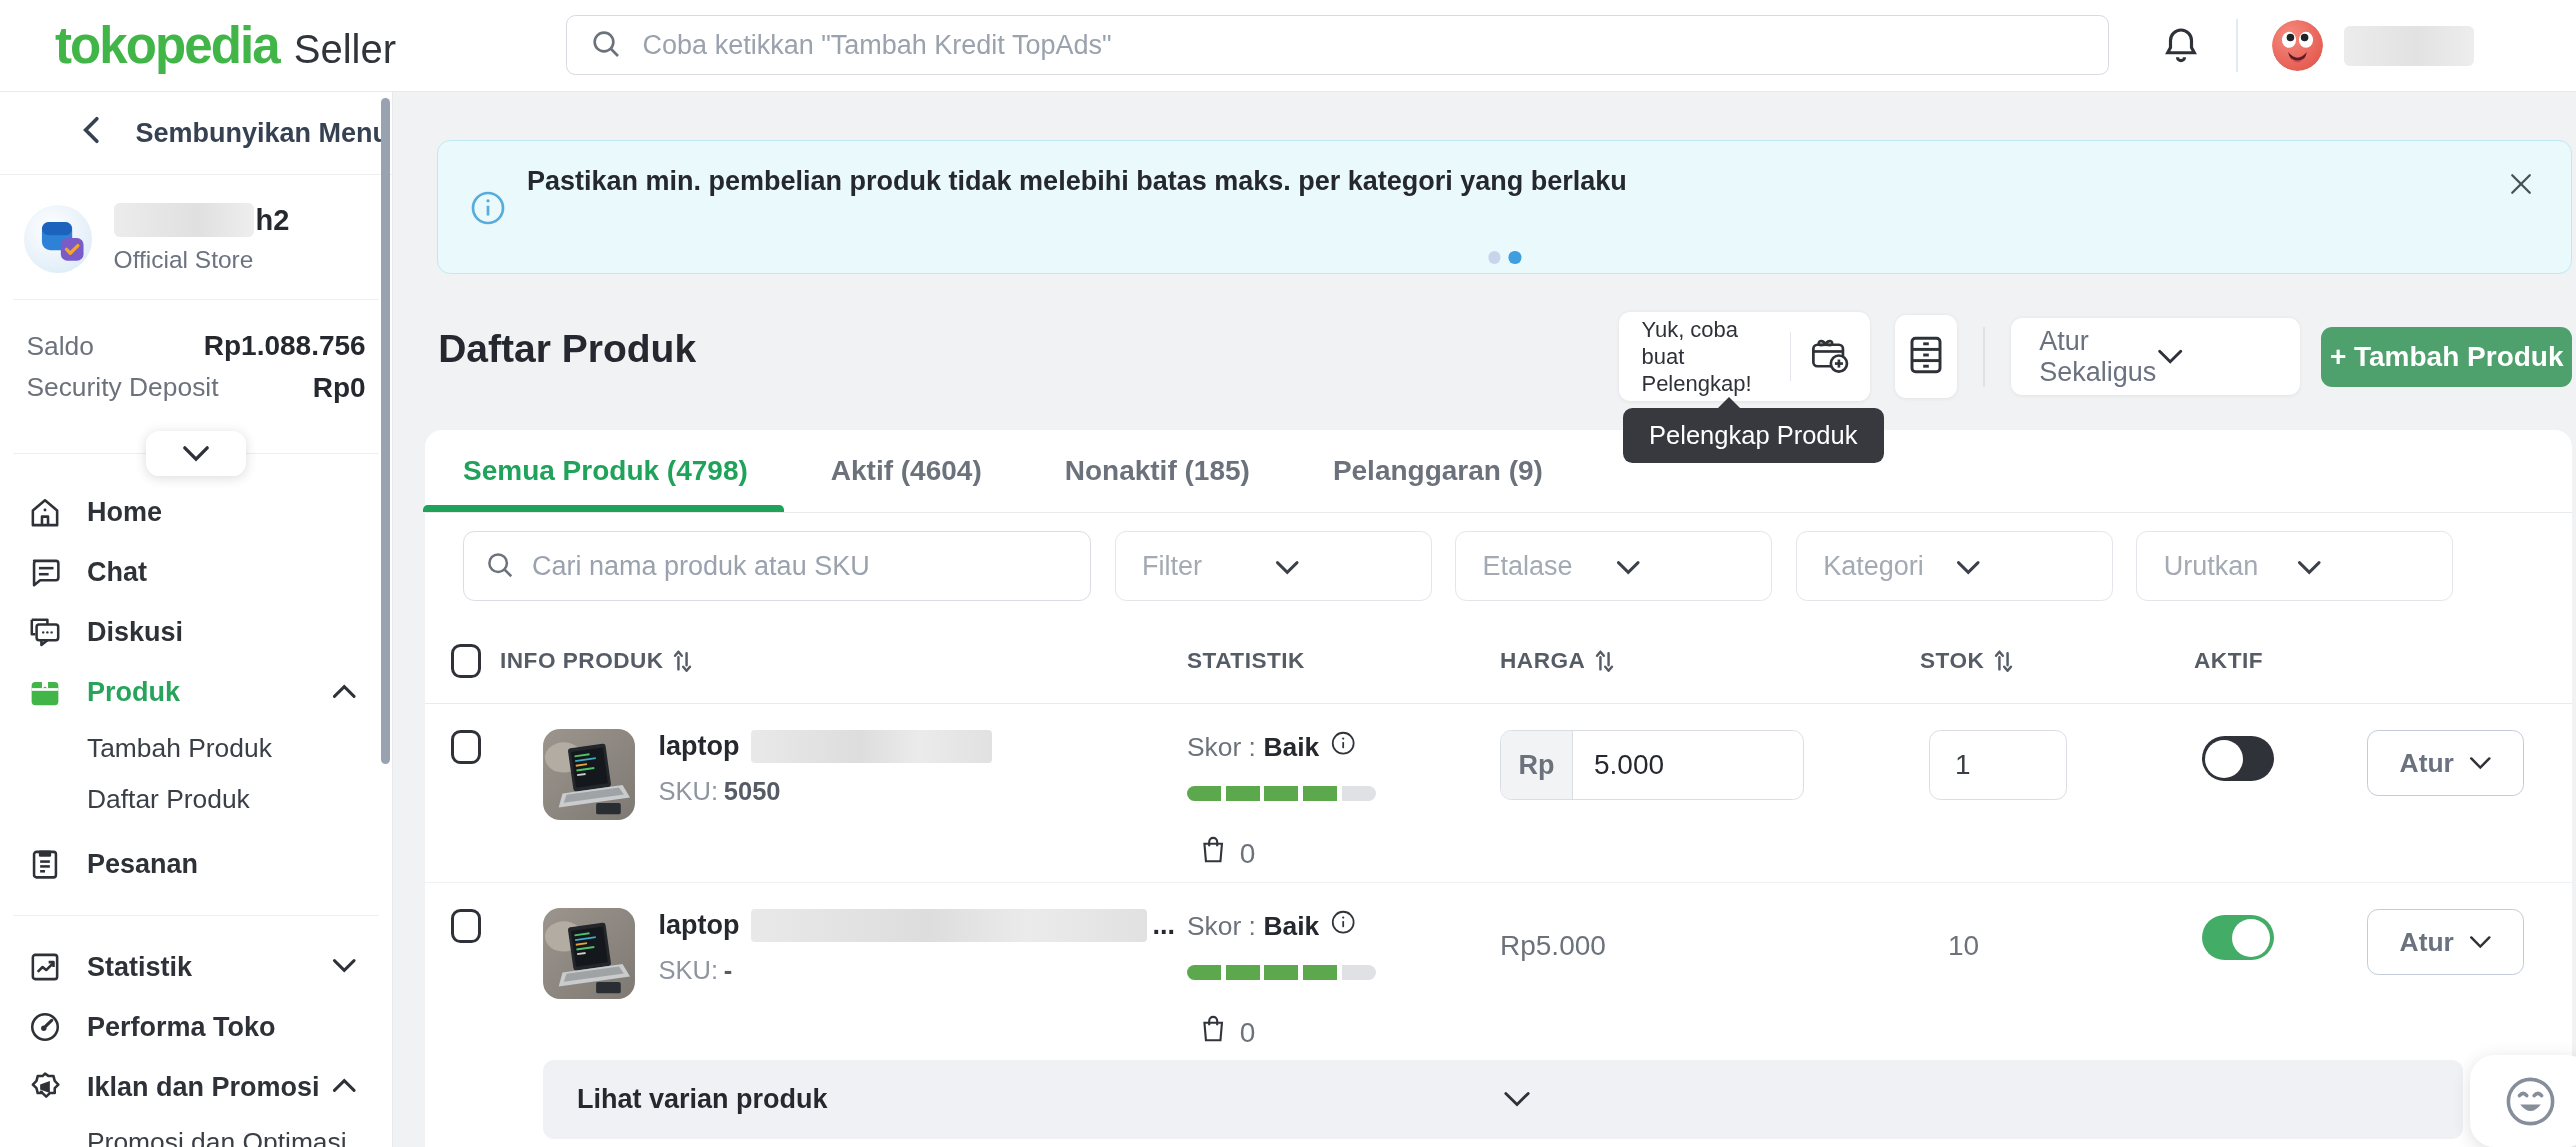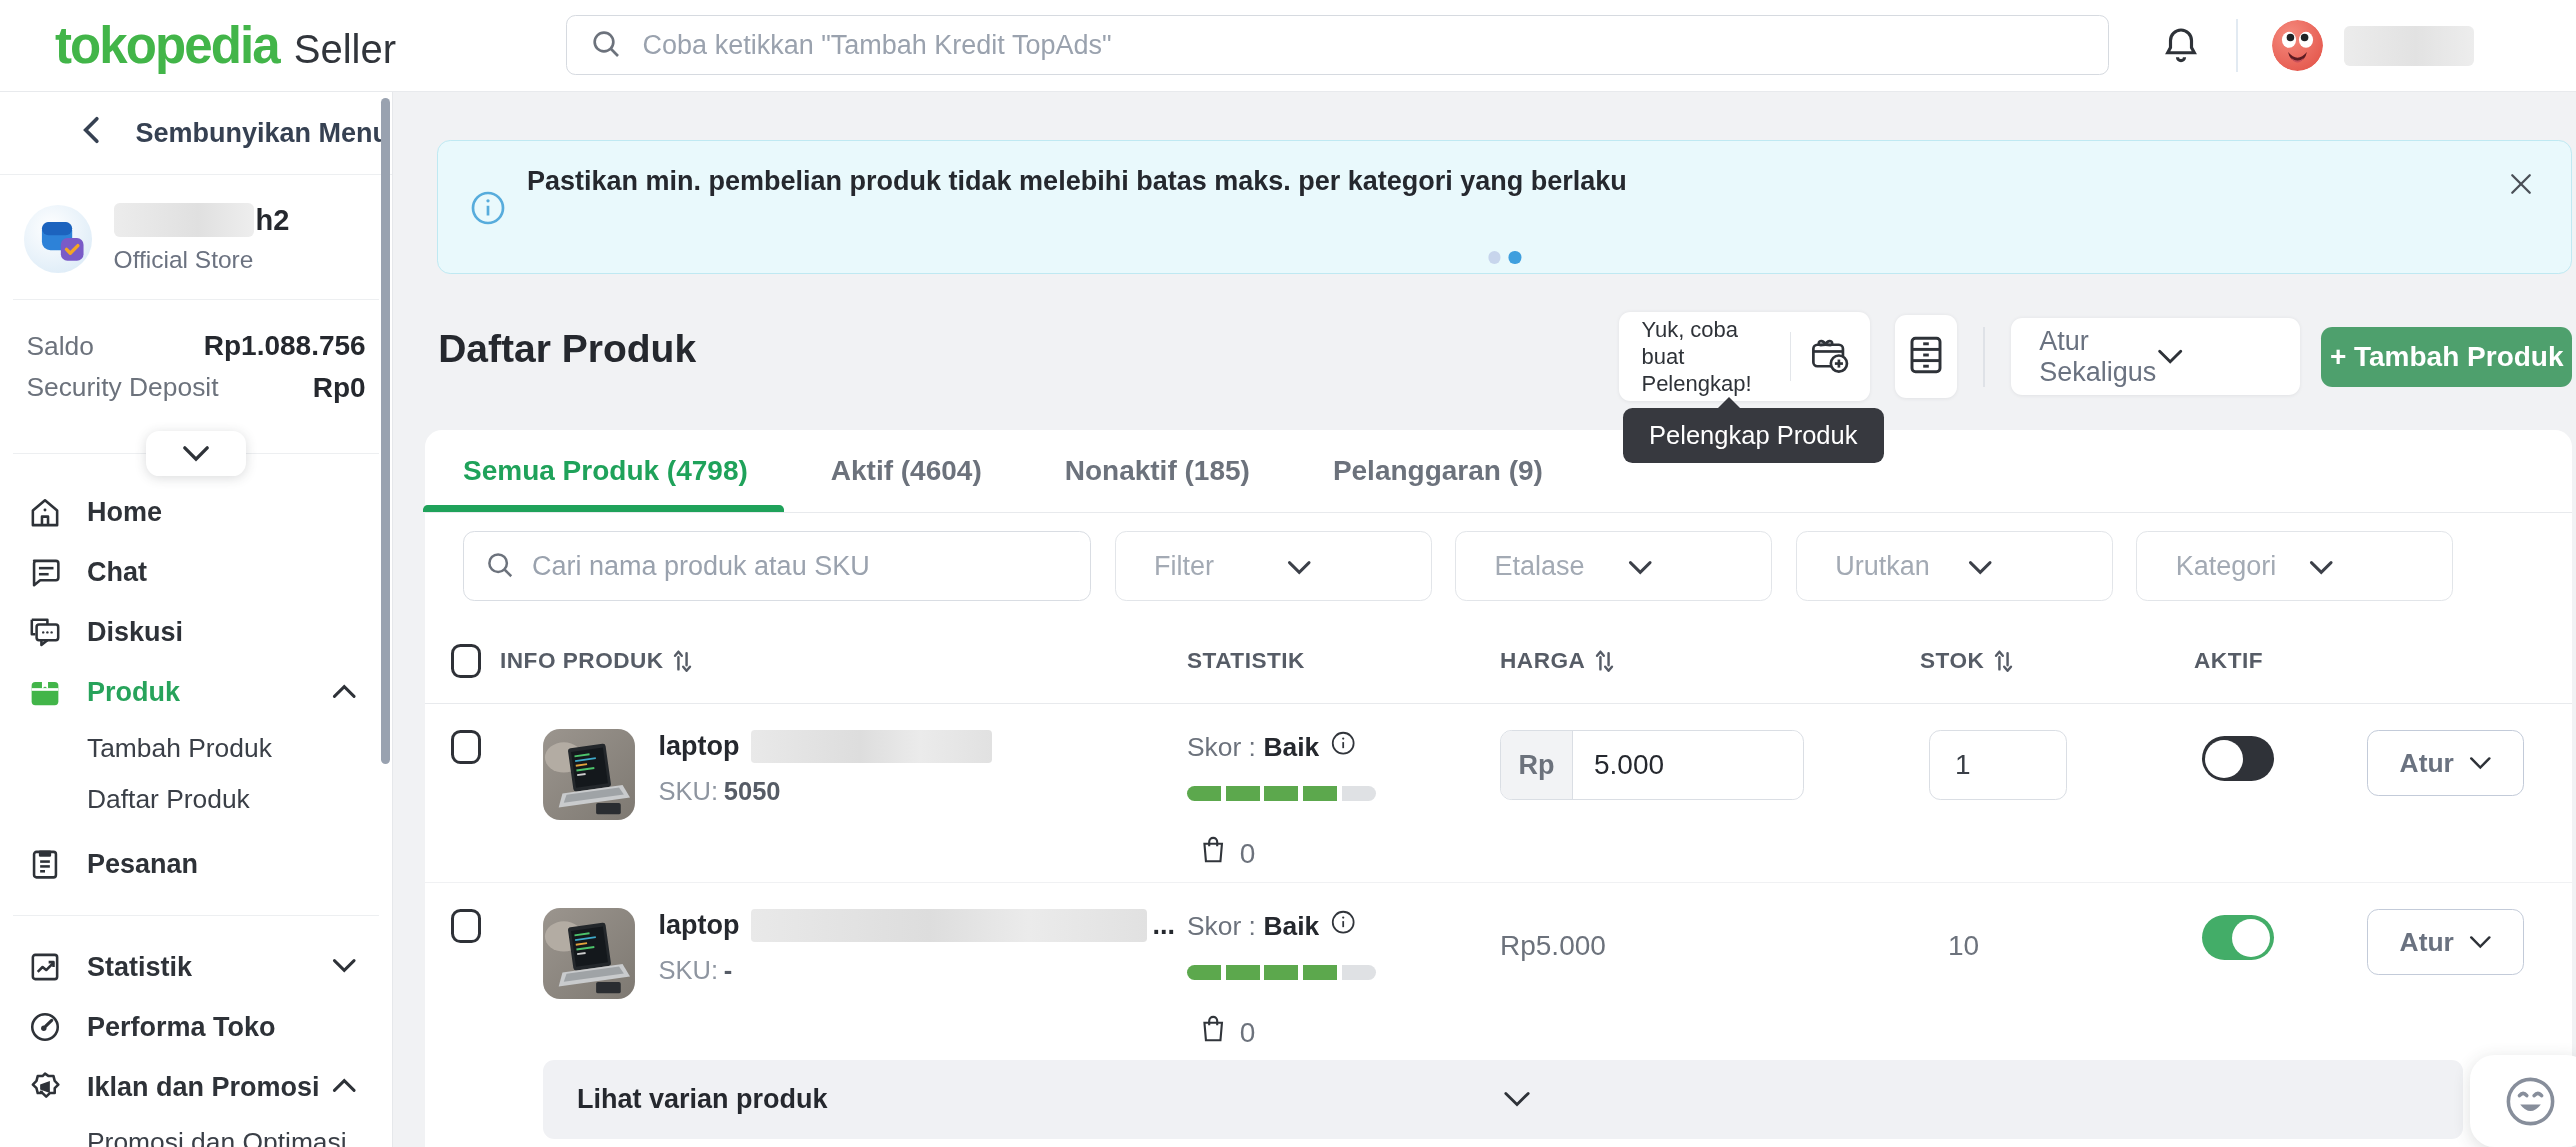--- a/index.html
+++ b/index.html
@@ -82,21 +82,21 @@
   .tab { position:relative; display:flex; align-items:center; font-size:28px; font-weight:700; color:#6C727C; margin-right:83px; cursor:pointer; white-space:nowrap; }
   .tab.active { color:#1FA25A; }
   .tab.active::after { content:""; position:absolute; left:-40px; right:-36px; bottom:0; height:6.6px; background:#1FA25A; border-radius:4.7px 4.7px 0 0; }
 
   .filters { display:flex; align-items:center; height:106px; padding-left:38px; }
   .tsearch { width:628px; height:70px; border:1.9px solid #D9DDE3; border-radius:11.3px; display:flex; align-items:center; padding:0 21px; }
   .tsearch input { border:0; outline:0; flex:1; margin-left:17px; font-size:27px; color:#31353B; font-family:inherit; }
   .tsearch input::placeholder { color:#9AA2AE; }
   .fdrop { width:317px; height:70px; border:1.9px solid #E2E5E9; border-radius:11.3px; display:flex; align-items:center; padding:0 22.6px 0 26.4px; margin-left:23.6px; cursor:pointer; }
   .fdrop:first-of-type { margin-left:99px; }
-  .fdrop span { flex:1; font-size:27px; color:#A3AAB4;margin-left:12px; }
+  .fdrop span { flex:1; font-size:27px; color:#A3AAB4; }
 
   .tgrid { display:grid; grid-template-columns:75px 687px 313px 420px 274px 173px 1fr; align-items:start; }
   .thead { height:85px; border-bottom:0.9px solid #E8EAED; align-items:center !important; }
   .th { display:flex; align-items:center; font-size:22.6px; font-weight:800; color:#565C66; letter-spacing:0.5px; }
   .th .sort { margin-left:9.4px; display:flex; }
   .cb { width:30px; height:34px; border:3.3px solid #2E3137; border-radius:9.4px; background:#fff; margin-left:26.4px; cursor:pointer; }
   .row { border-bottom:0.9px solid #F0F1F3; }
   .row > div { padding-top:26.4px; }
   .row { height:179px; }
   .cell-info { display:flex; }
@@ -444,27 +444,27 @@
                 <path d="M2 2 L10 10 L18 2"></path>
               </svg></span>
         </div>
         <div class="fdrop">
           <span>Etalase</span>
           <span><svg width="24.5" height="15" viewBox="0 0 20 12" fill="none" stroke="#3C4049" stroke-width="2.4" stroke-linecap="round">
                 <path d="M2 2 L10 10 L18 2"></path>
               </svg></span>
         </div>
         <div class="fdrop">
-          <span>Urutkan</span>
+          <span>Kategori</span>
           <span><svg width="24.5" height="15" viewBox="0 0 20 12" fill="none" stroke="#3C4049" stroke-width="2.4" stroke-linecap="round">
                 <path d="M2 2 L10 10 L18 2"></path>
               </svg></span>
         </div>
         <div class="fdrop">
-          <span>Kategori</span>
+          <span>Urutkan</span>
           <span><svg width="24.5" height="15" viewBox="0 0 20 12" fill="none" stroke="#3C4049" stroke-width="2.4" stroke-linecap="round">
                 <path d="M2 2 L10 10 L18 2"></path>
               </svg></span>
         </div>
       </div>
 
       <div class="tgrid thead">
         <div>
             <div class="cb"></div>
           </div>

